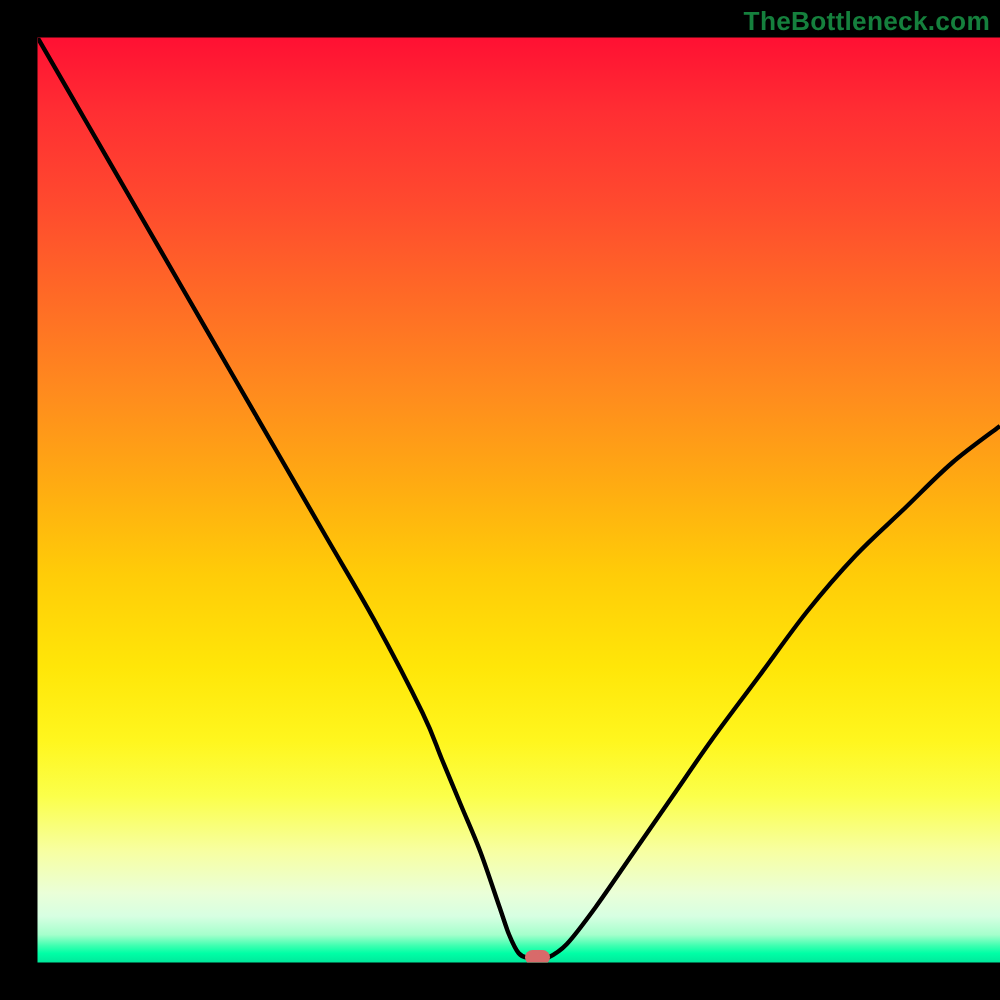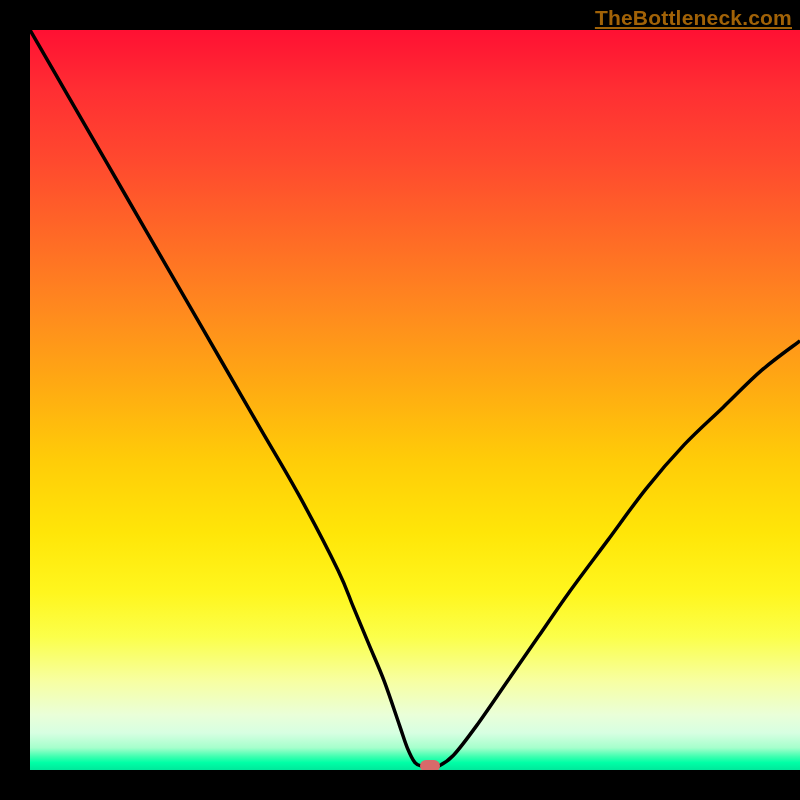--- a/index.html
+++ b/index.html
@@ -44,24 +44,23 @@
       #00ffa6 99%,
       #00e89b 100%
     );
   }
   .watermark {
     position: absolute;
     top: 6px;
     right: 8px;
     font-size: 21px;
     font-weight: 600;
-    color: #a16207;
+    color: #15803d;
     letter-spacing: 0.2px;
     user-select: none;
-    text-decoration: underline;
   }
   svg.curve {
     position: absolute;
     left: 0;
     top: 0;
     width: 770px;
     height: 740px;
   }
   .marker {
     position: absolute;

